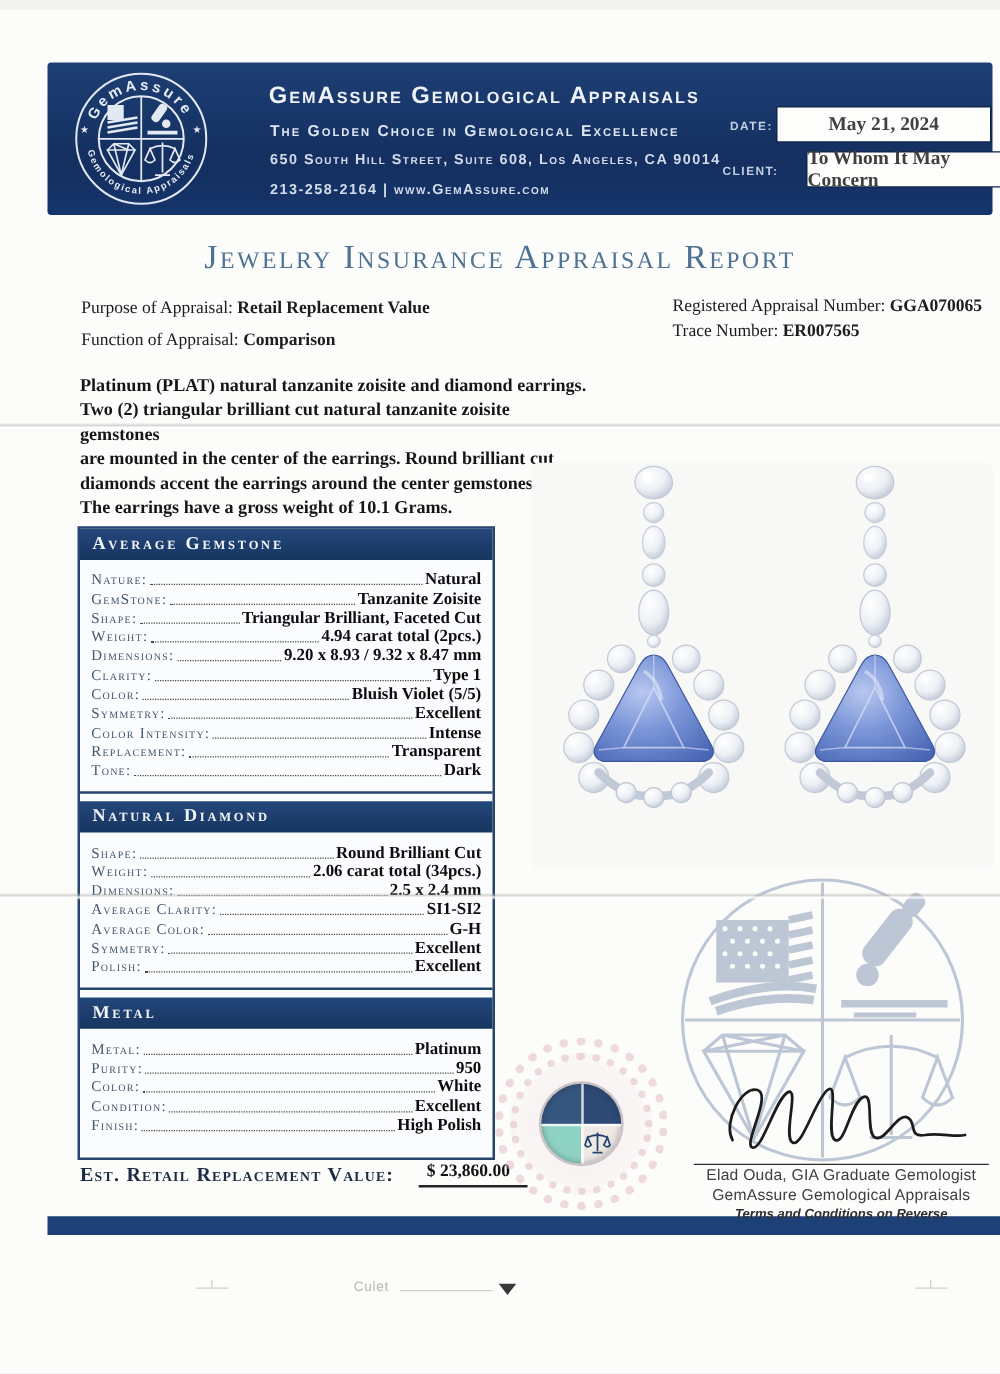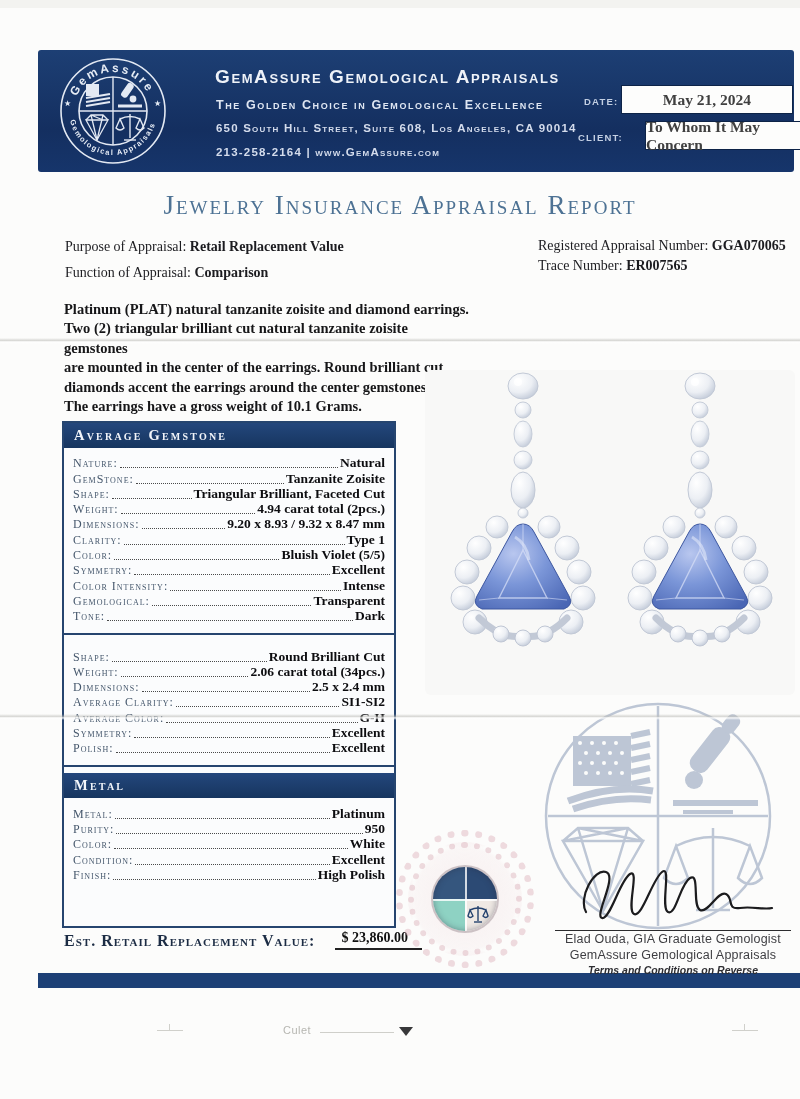--- a/index.html
+++ b/index.html
@@ -215,32 +215,33 @@
           <span class="lbl">Symmetry:</span>
           <span class="dots"></span>
           <span class="val">Excellent</span>
         </div>
       <div class="row">
           <span class="lbl">Color Intensity:</span>
           <span class="dots"></span>
           <span class="val">Intense</span>
         </div>
       <div class="row">
-          <span class="lbl">Gemological:</span>
+          <span class="lbl">Replacement:</span>
           <span class="dots"></span>
           <span class="val">Transparent</span>
         </div>
       <div class="row">
           <span class="lbl">Tone:</span>
           <span class="dots"></span>
           <span class="val">Dark</span>
         </div>
     </div>
 
     <div class="divider"></div>
+    <div class="sec-head">Natural Diamond</div>
     <div class="sec-rows">
       <div class="row">
           <span class="lbl">Shape:</span>
           <span class="dots"></span>
           <span class="val">Round Brilliant Cut</span>
         </div>
       <div class="row">
           <span class="lbl">Weight:</span>
           <span class="dots"></span>
           <span class="val">2.06 carat total (34pcs.)</span>

